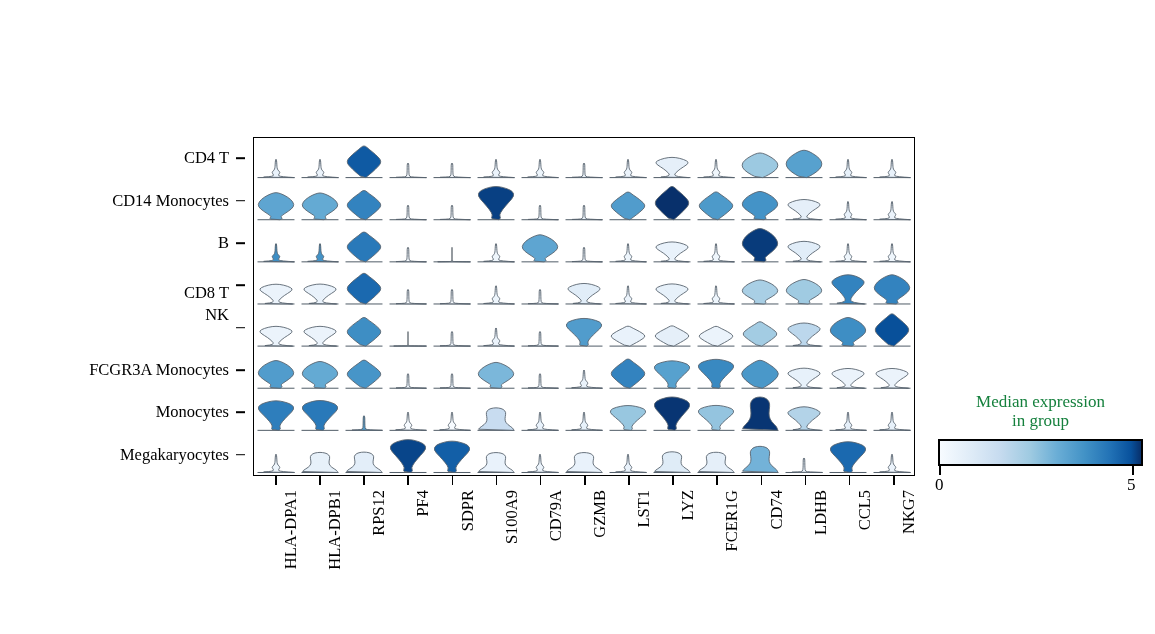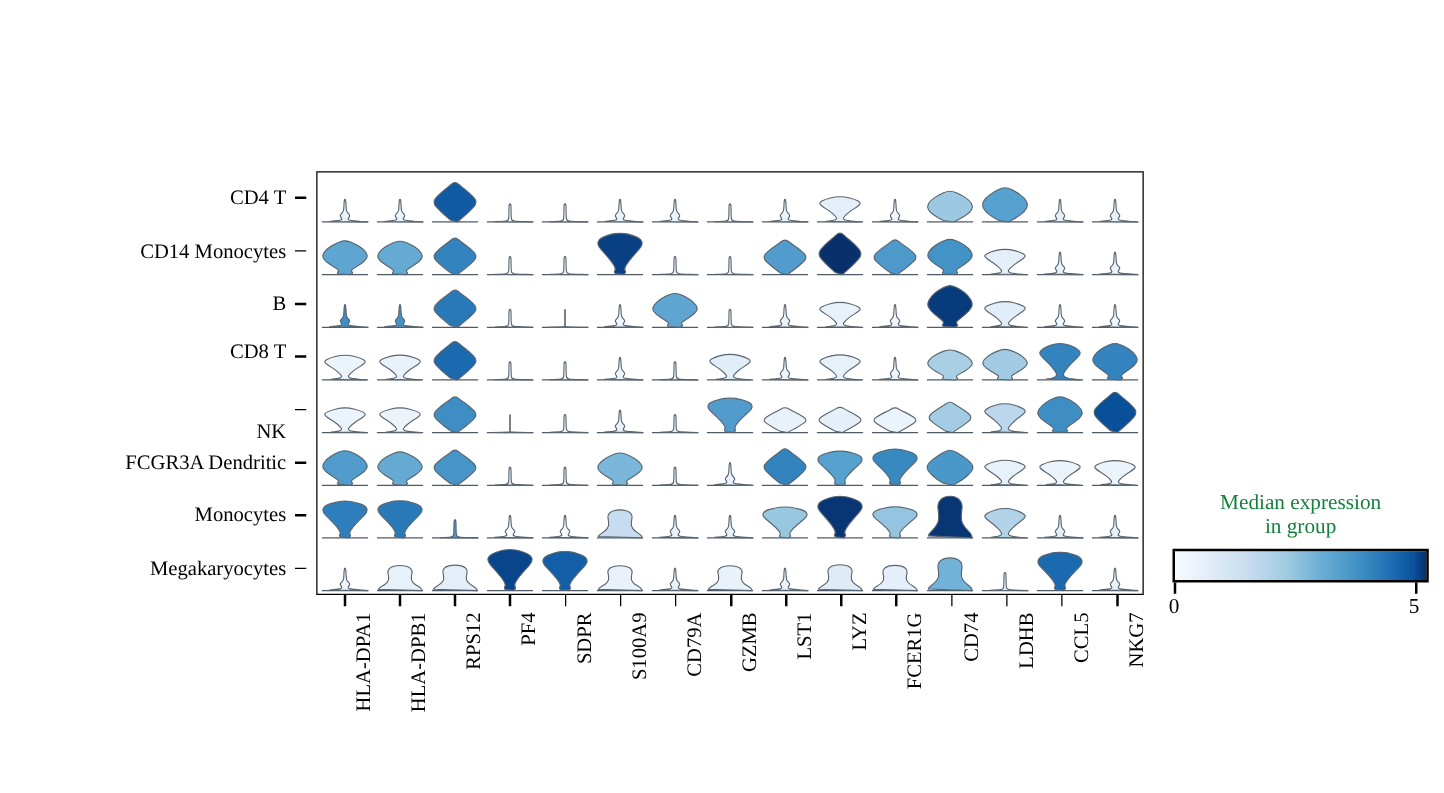--- a/index.html
+++ b/index.html
@@ -64,25 +64,25 @@
 <div id="root">
 
   <div class="ylabels">
       <div class="ytick" style="top: 21.1875px;"></div>
       <div class="ylabel" style="top: 21.1875px;">CD4 T</div>
       <div class="ytick" style="top: 63.5625px;"></div>
       <div class="ylabel" style="top: 63.5625px; text-align: center;">CD14 Monocytes</div>
       <div class="ytick" style="top: 105.938px;"></div>
       <div class="ylabel" style="top: 105.938px;">B</div>
       <div class="ytick" style="top: 148.312px;"></div>
-      <div class="ylabel" style="top: 144px;">CD8 T</div>
+      <div class="ylabel" style="top: 156px;">CD8 T</div>
       <div class="ytick" style="top: 190.688px;"></div>
-      <div class="ylabel" style="top: 208px;">NK</div>
+      <div class="ylabel" style="top: 178px;">NK</div>
       <div class="ytick" style="top: 233.062px;"></div>
-      <div class="ylabel" style="top: 233.062px;">FCGR3A Dendritic</div>
+      <div class="ylabel" style="top: 233.062px;">FCGR3A Monocytes</div>
       <div class="ytick" style="top: 275.438px;"></div>
       <div class="ylabel" style="top: 275.438px;">Monocytes</div>
       <div class="ytick" style="top: 317.812px;"></div>
       <div class="ylabel" style="top: 317.812px;">Megakaryocytes</div>
     </div>
 
   <div class="plot-frame">
     <svg class="violins" id="violin-svg" viewBox="0 0 662 339" preserveAspectRatio="none">
         <g>
           <line x1="3.53" x2="40.60" y1="39.83" y2="39.83" stroke="#4f5b66" stroke-width="1"></line>

